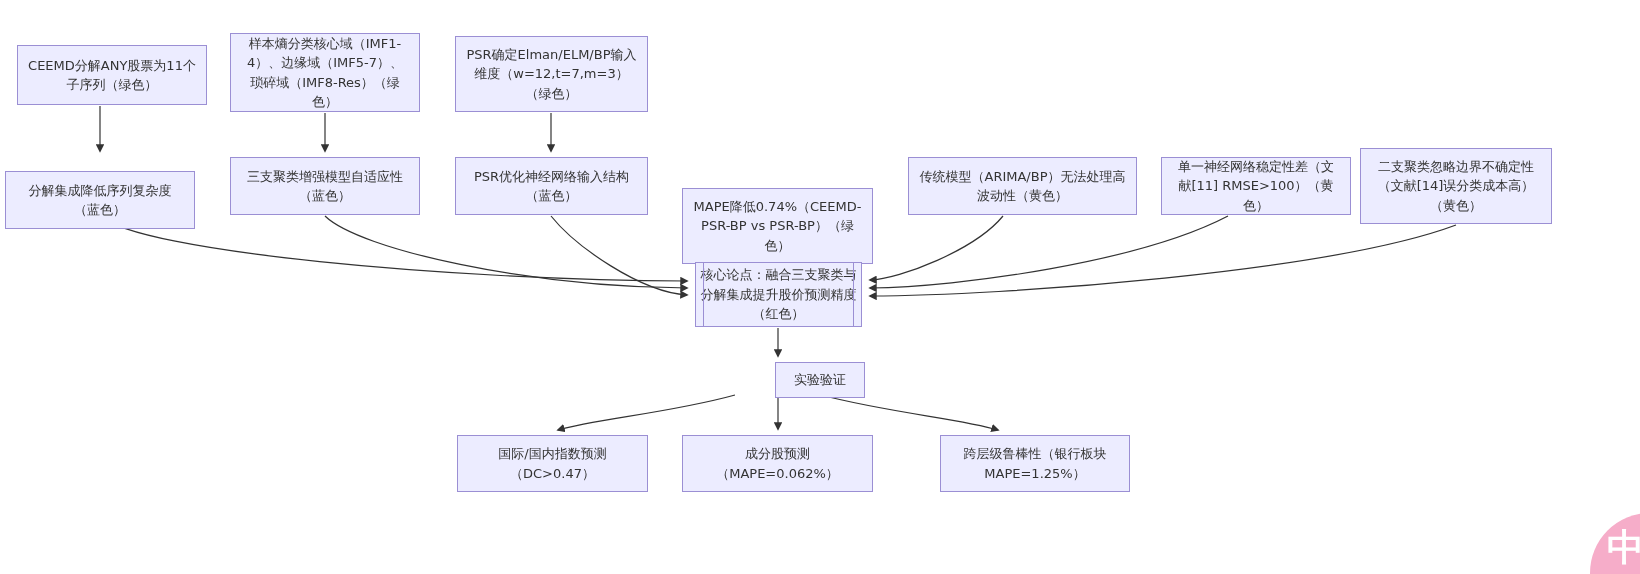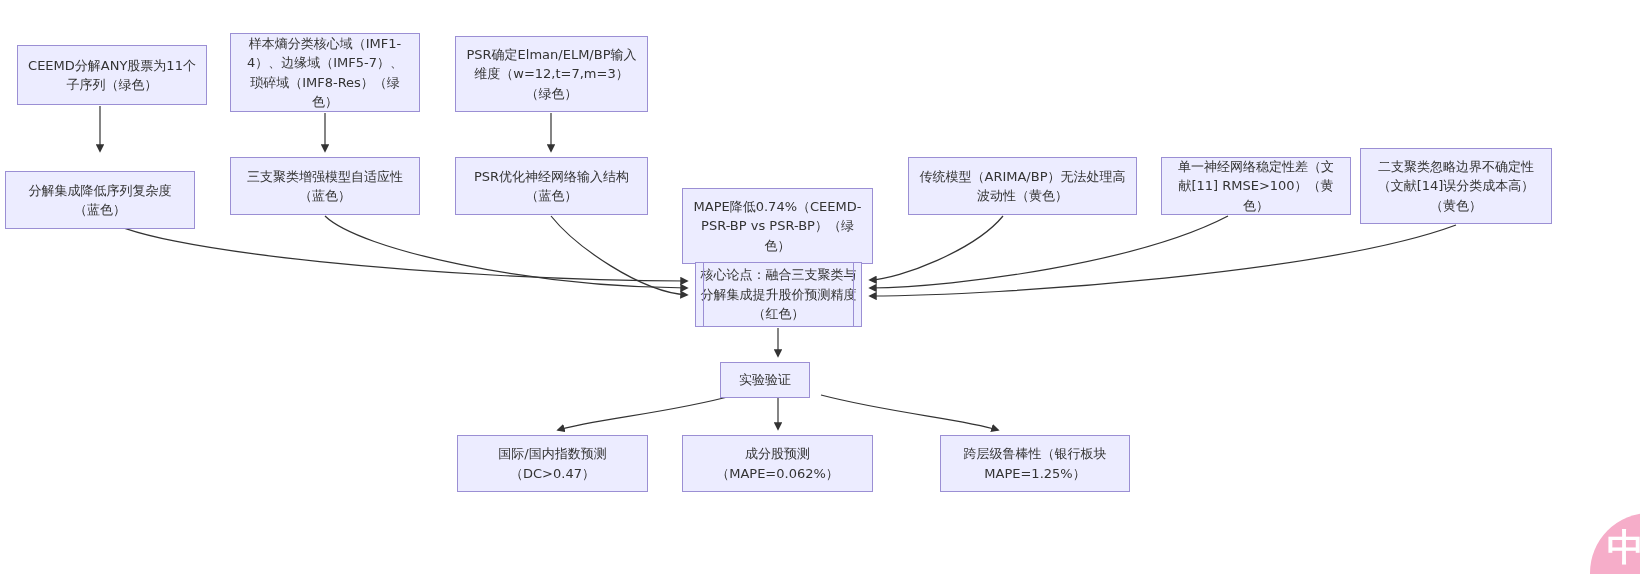--- a/index.html
+++ b/index.html
@@ -99,21 +99,21 @@
   <div class="node" style="left:682px;top:148px;width:191px;height:76px;margin-top:40px;">MAPE降低0.74%（CEEMD-PSR-BP vs PSR-BP）（绿色）</div>
 
   <div class="node" style="left:908px;top:157px;width:229px;height:58px;">传统模型（ARIMA/BP）无法处理高波动性（黄色）</div>
 
   <div class="node" style="left:1133px;top:157px;width:190px;height:58px;margin-left:28px;">单一神经网络稳定性差（文献[11] RMSE&gt;100）（黄色）</div>
 
   <div class="node" style="left:1360px;top:148px;width:192px;height:76px;">二支聚类忽略边界不确定性（文献[14]误分类成本高）（黄色）</div>
 
   <div class="node subroutine" style="left:695px;top:262px;width:167px;height:65px;">核心论点：融合三支聚类与分解集成提升股价预测精度（红色）</div>
 
-  <div class="node" style="left:720px;top:362px;width:90px;height:36px;">实验验证</div>
+  <div class="node" style="left:775px;top:362px;width:90px;height:36px;">实验验证</div>
 
   <div class="node" style="left:457px;top:435px;width:191px;height:57px;">国际/国内指数预测（DC&gt;0.47）</div>
 
   <div class="node" style="left:682px;top:435px;width:191px;height:57px;">成分股预测（MAPE=0.062%）</div>
 
   <div class="node" style="left:908px;top:435px;width:190px;height:57px;margin-left:32px;">跨层级鲁棒性（银行板块 MAPE=1.25%）</div>
 
   <div id="translate-widget">
     <span class="glyph">中A</span>
   </div>

